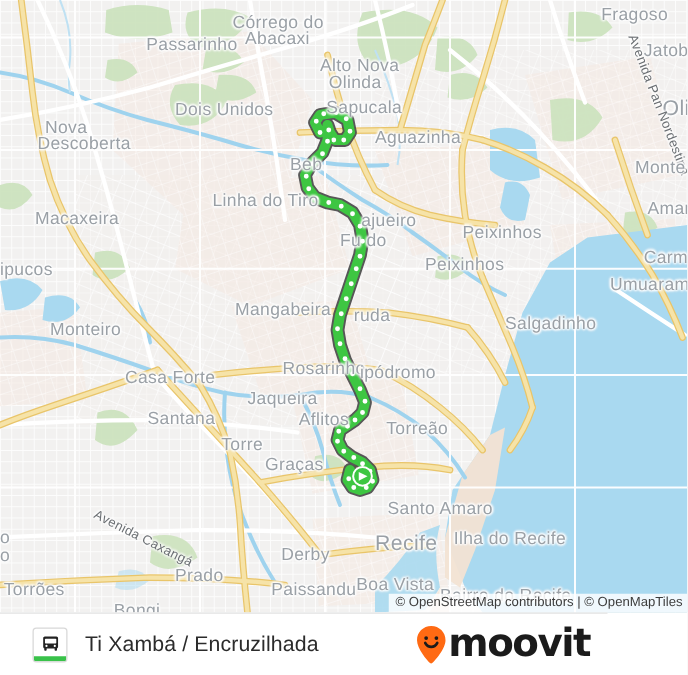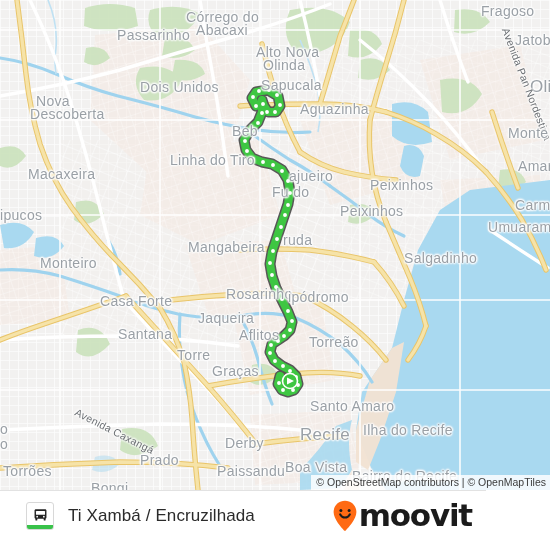--- a/index.html
+++ b/index.html
@@ -362,21 +362,21 @@
         <div class="maplabel lg" style="left: 170px; top: 152px;">Linha do Tiro</div>
         <div class="maplabel lg" style="left: 289px; top: 168px;">ajueiro</div>
         <div class="maplabel lg" style="left: 370px; top: 177px;">Peixinhos</div>
         <div class="maplabel lg" style="left: 518px; top: 158px;">Amaro</div>
         <div class="maplabel lg" style="left: 272px; top: 184px;">Fu   do</div>
         <div class="maplabel lg" style="left: 340px; top: 203px;">Peixinhos</div>
         <div class="maplabel lg" style="left: 515px; top: 197px;">Carmo</div>
         <div class="maplabel lg" style="left: 0px; top: 207px;">ipucos</div>
         <div class="maplabel lg" style="left: 488px; top: 219px;">Umuarama</div>
         <div class="maplabel lg" style="left: 188px; top: 239px;">Mangabeira</div>
-        <div class="maplabel lg" style="left: 283px; top: 232px;">ruda</div>
+        <div class="maplabel lg" style="left: 283px; top: 244px;">ruda</div>
         <div class="maplabel lg" style="left: 404px; top: 250px;">Salgadinho</div>
         <div class="maplabel lg" style="left: 40px; top: 255px;">Monteiro</div>
         <div class="maplabel lg" style="left: 100px; top: 293px;">Casa Forte</div>
         <div class="maplabel lg" style="left: 226px; top: 286px;">Rosarinho</div>
         <div class="maplabel lg" style="left: 288px; top: 289px;">ipódromo</div>
         <div class="maplabel lg" style="left: 118px; top: 326px;">Santana</div>
         <div class="maplabel lg" style="left: 198px; top: 310px;">Jaqueira</div>
         <div class="maplabel lg" style="left: 239px; top: 327px;">Aflitos</div>
         <div class="maplabel lg" style="left: 309px; top: 334px;">Torreão</div>
         <div class="maplabel lg" style="left: 177px; top: 347px;">Torre</div>

